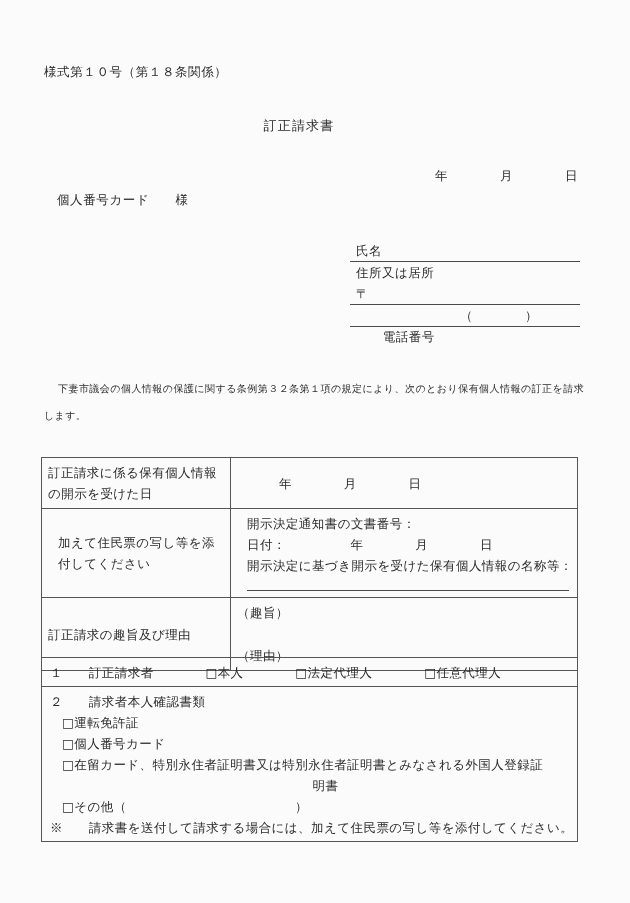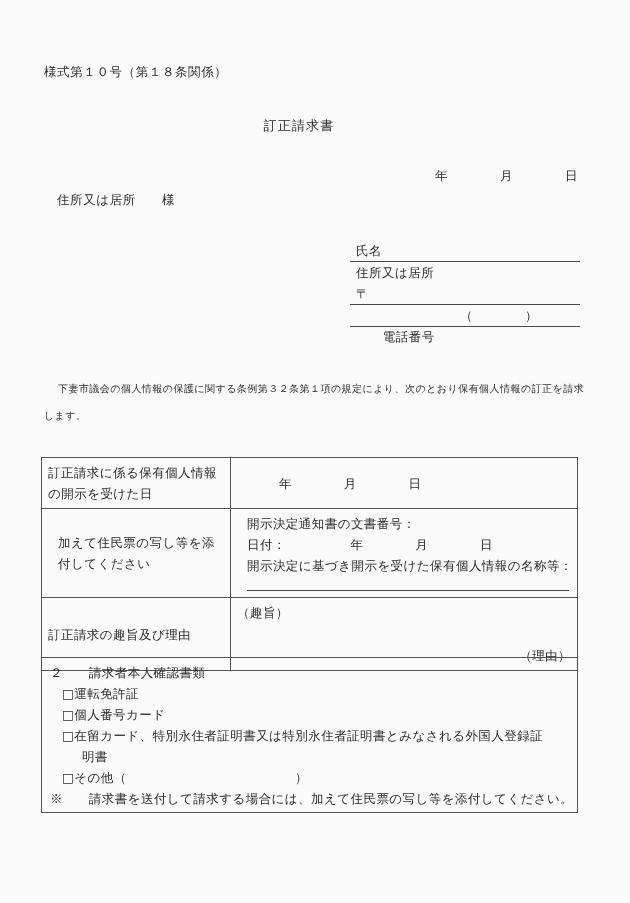--- a/index.html
+++ b/index.html
@@ -137,47 +137,47 @@
   .lines { }
   .lines div { white-space: pre; }
   .write-rule {
     border-bottom: 1px solid #4a4a4a;
     height: 12px;
     margin-top: 2px;
     margin-right: 2px;
   }
   .purpose-cell { vertical-align: top !important; }
   .purpose-cell .p1 { margin-top: 0px; }
-  .purpose-cell .p2 { margin-top: 22px; text-align: right; }
+  .purpose-cell .p2 { margin-top: 22px; }
 
   #table-check {
     left: 41px;
     top: 657px;
     width: 537px;
   }
   #table-check td { padding: 3px 8px; }
   #table-check .row1 td { height: 22px; white-space: pre; }
   #table-check .row2 td { height: 126px; vertical-align: top; padding-top: 4px; }
   .chk-head { white-space: pre; }
   .chk-item { padding-left: 12px; white-space: pre; }
-  .chk-cont { padding-left: 32px; white-space: pre; }
+  .chk-cont { padding-left: 32px; white-space: pre; text-align: center; }
   .note { white-space: pre; }
 </style>
 </head>
 <body>
 
 <div class="page">
 
   <div class="form-no">様式第１０号（第１８条関係）</div>
 
   <div class="doc-title">訂正請求書</div>
 
   <div class="date-line">年　　　　月　　　　日</div>
 
-  <div class="addressee">住所又は居所　　様</div>
+  <div class="addressee">個人番号カード　　様</div>
 
   <div class="applicant">
     <div class="fld ul">氏名</div>
     <div class="fld">住所又は居所</div>
     <div class="fld ul">〒</div>
     <div class="fld ul">
       <span>電話番号</span>
       <span class="paren">（　　　　）</span>
     </div>
   </div>
@@ -206,20 +206,23 @@
       <td class="purpose-cell">
         <div class="p1">（趣旨）</div>
         <div class="p2">（理由）</div>
       </td>
     </tr>
   </tbody>
     </table>
 
   <table class="form-table" id="table-check">
     <tbody>
+        <tr class="row1">
+      <td>１　　訂正請求者　　　　□本人　　　　□法定代理人　　　　□任意代理人</td>
+    </tr>
     <tr class="row2">
       <td>
         <div class="chk-head">２　　請求者本人確認書類</div>
         <div class="chk-item">□運転免許証</div>
         <div class="chk-item">□個人番号カード</div>
         <div class="chk-item">□在留カード、特別永住者証明書又は特別永住者証明書とみなされる外国人登録証</div>
         <div class="chk-cont">明書</div>
         <div class="chk-item">□その他（　　　　　　　　　　　　　）</div>
         <div class="note">※　　請求書を送付して請求する場合には、加えて住民票の写し等を添付してください。</div>
       </td>

